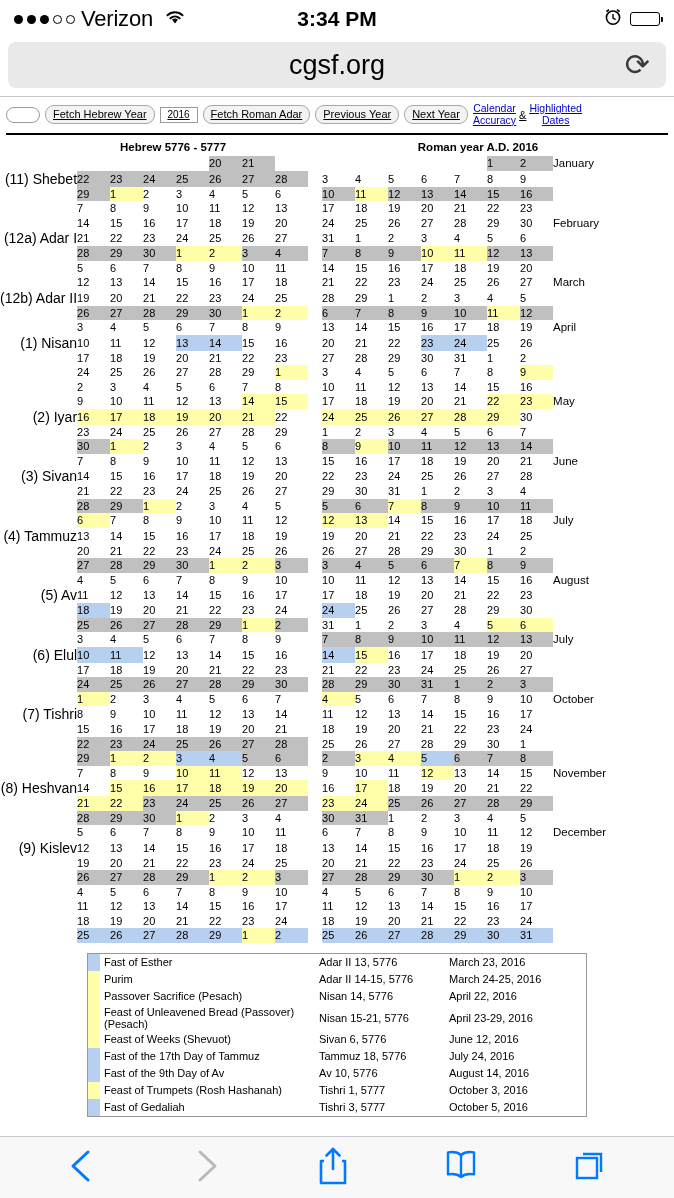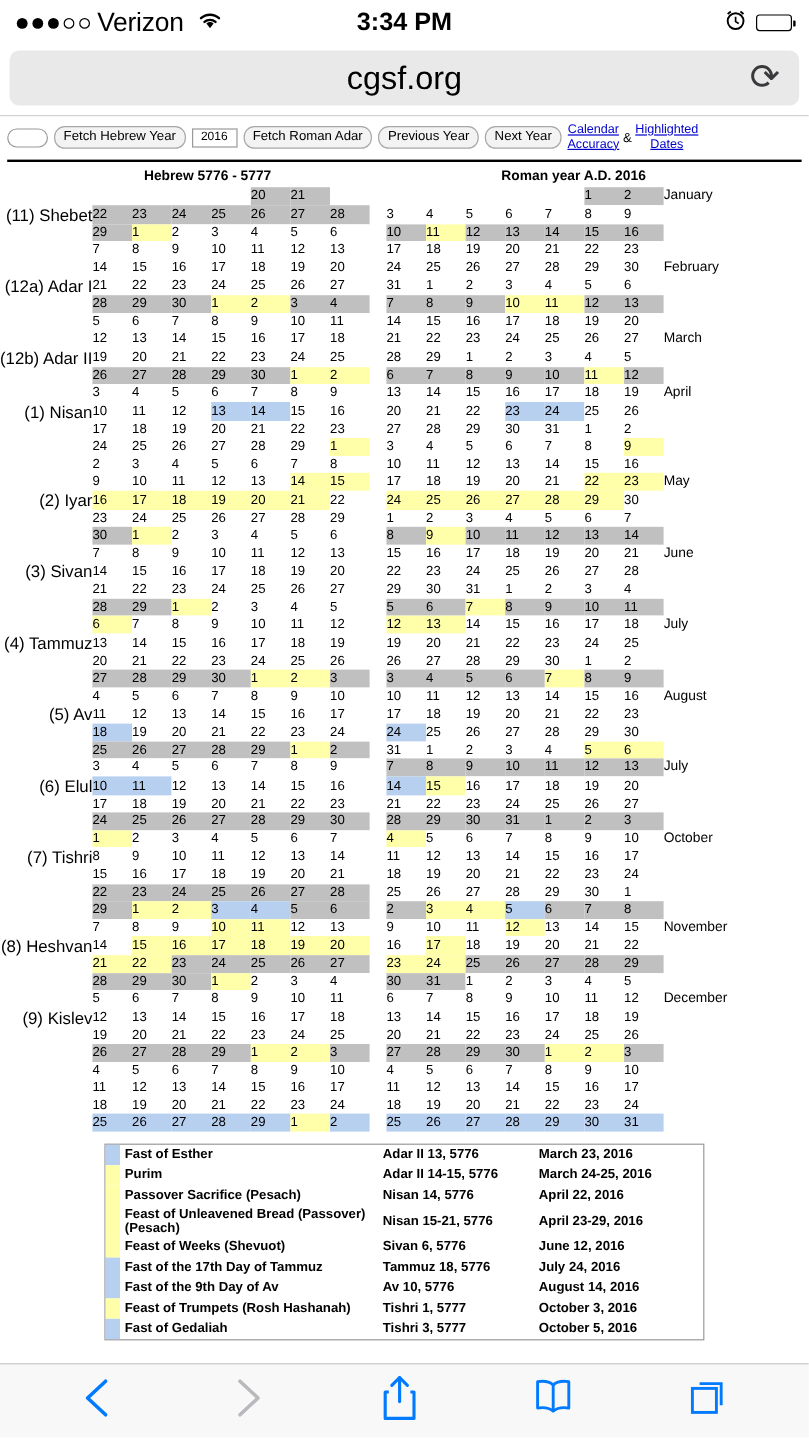--- a/index.html
+++ b/index.html
@@ -53,20 +53,21 @@
   }
   .topsep { height:1px; background:#c8c7cc; }
 
   
   .toolbar {
     display:flex; align-items:center; gap:5px;
     padding:6px 6px 4px 6px;
     font-size:11px;
     background:#fff;
     white-space:nowrap;
+    text-decoration:underline;
   }
   .btn {
     border:1px solid #a8a8a8; background:#f3f3f3; border-radius:9px;
     padding:2px 7px; font-size:11px; color:#000; line-height:1.25;
   }
   .checkboxish {
     width:34px; height:16px; border:1px solid #9a9a9a; border-radius:8px; background:#fff;
   }
   .yearbox {
     width:38px; height:16px; border:1px solid #9a9a9a; background:#fff;
@@ -91,21 +92,21 @@
   .monthlabel { text-align:right; padding-right:4px; font-size:14px; white-space:nowrap; }
   .monthlabel-r { text-align:left; padding-left:5px; font-size:11.5px; white-space:nowrap; }
   .cell { width:33px; height:14.5px; text-align:left; padding-left:3px; font-size:11px; }
   .g { background:#c0c0c0; }
   .y { background:#ffffaa; }
   .b { background:#b8d0f0; }
   .w { background:#ffffff; }
 
   
   .legend { margin: 10px auto 0 auto; width:500px; border:1px solid #999; border-top:1px solid #999; }
-  .legend table { border-collapse:collapse; width:100%; font-size:11px;font-weight:bold; }
+  .legend table { border-collapse:collapse; width:100%; font-size:11px; }
   .legend td { padding:1px 4px; height:17px; }
   .sw { width:12px; }
   .lg-name { width:215px; }
   .lg-heb { width:130px; }
   .lg-rom { width:auto; }
 
   
   .bottombar {
     position:absolute; left:0; right:0; bottom:0; height:62px;
     background:#f8f8f8; border-top:1px solid #c8c7cc;

